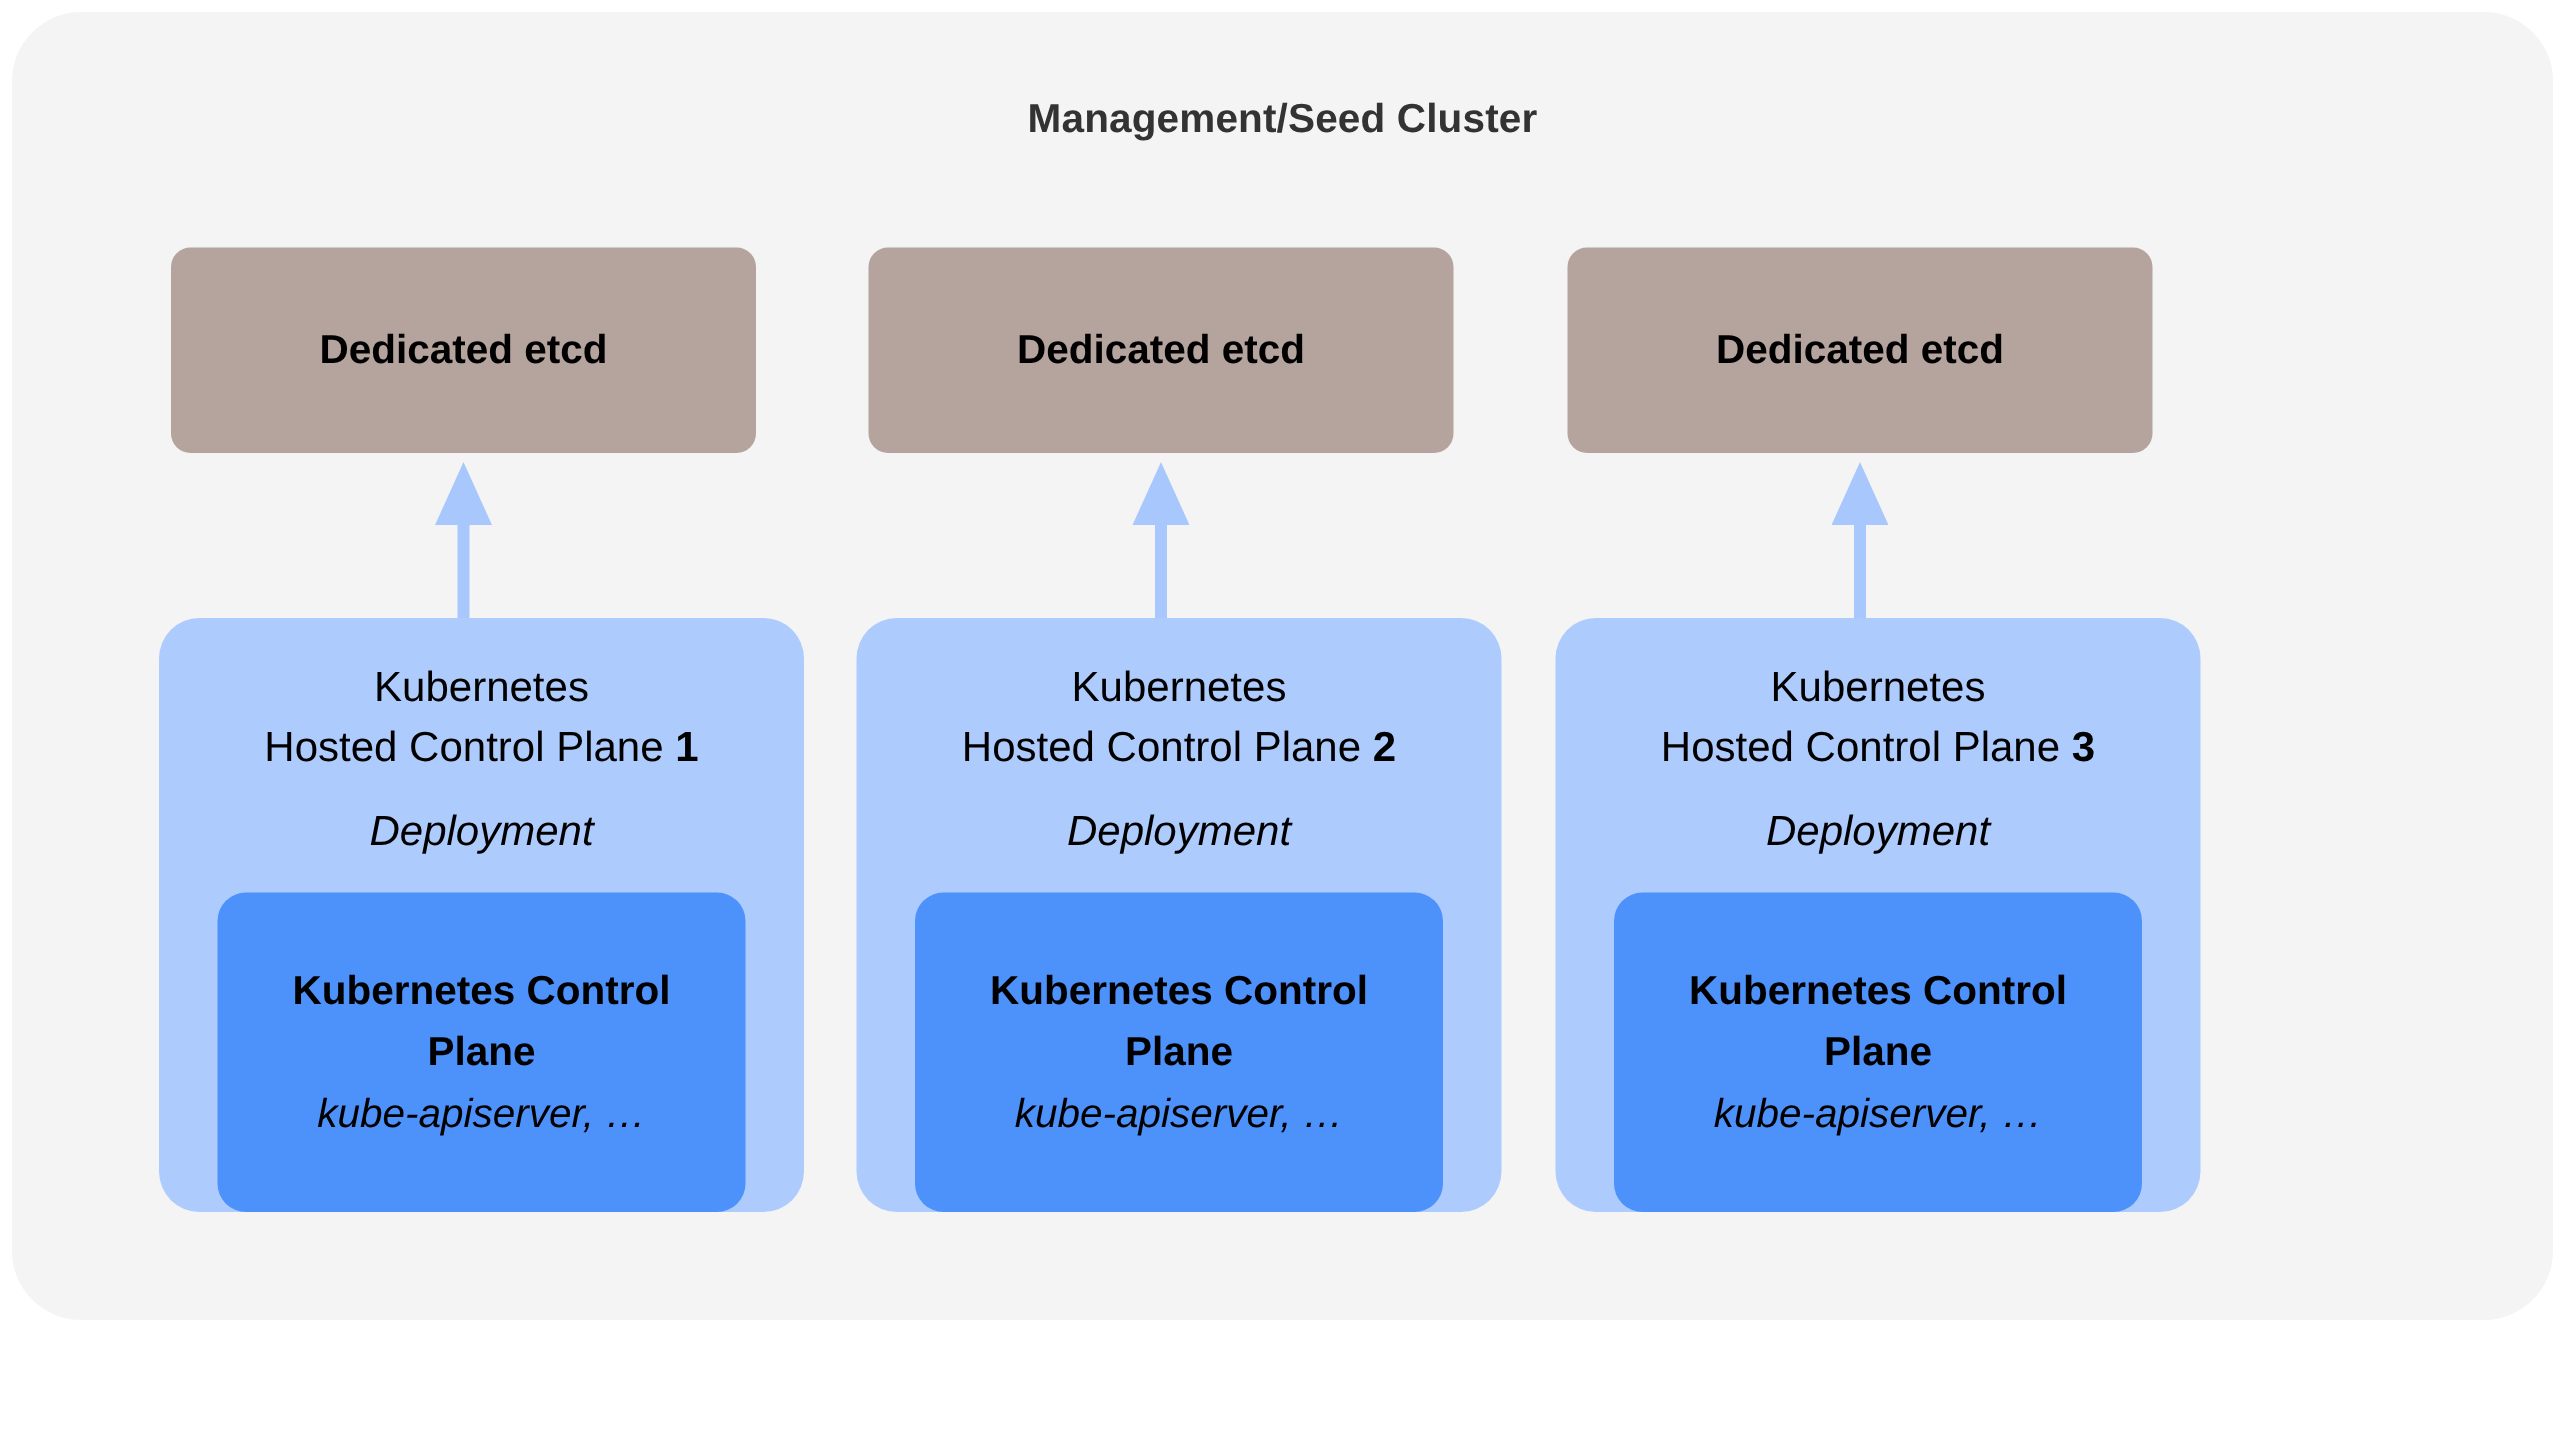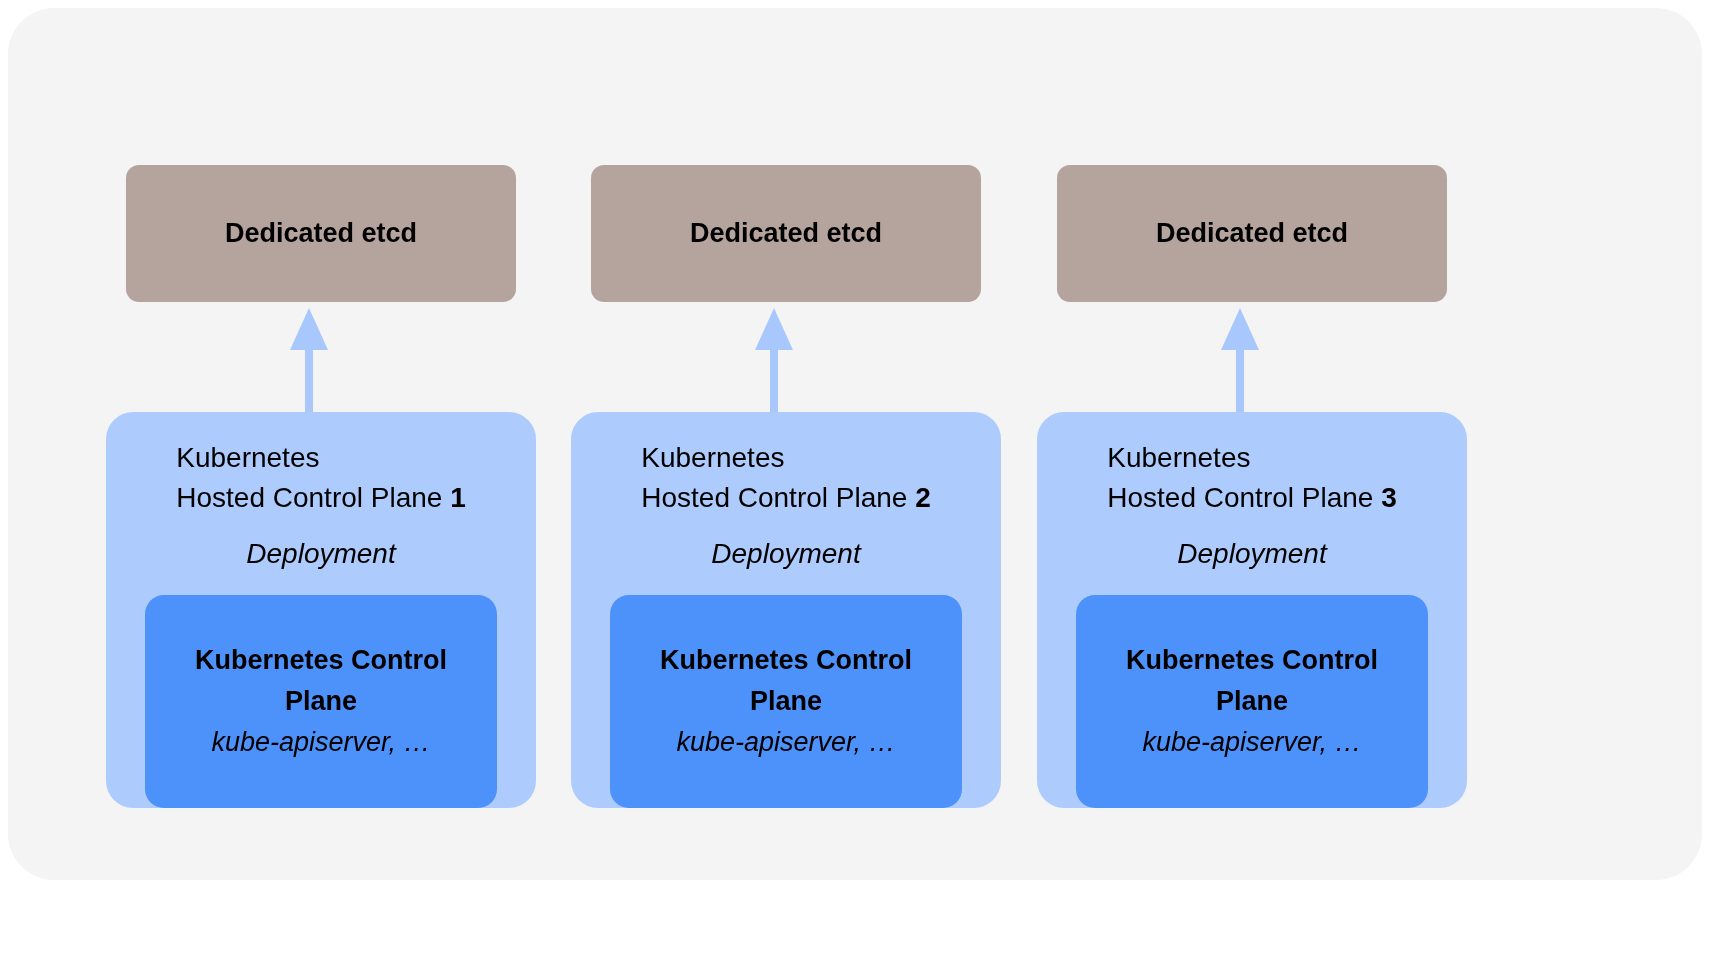--- a/index.html
+++ b/index.html
@@ -45,21 +45,21 @@
     height: 872px;
   }
   .column.col-0 { left: 98px; }
   .column.col-1 { left: 563px; }
   .column.col-2 { left: 1029px; }
 
   
   .etcd-box {
     position: absolute;
     top: 157px;
-    left: 20px;
+    left: 8px;
     width: 390px;
     height: 137px;
     background: #b5a39e;
     border-radius: 13px;
     display: flex;
     align-items: center;
     justify-content: center;
     box-sizing: border-box;
   }
   .etcd-label {
@@ -91,20 +91,21 @@
     box-sizing: border-box;
     display: flex;
     flex-direction: column;
     align-items: center;
   }
   .hcp-title {
     margin-top: 26px;
     font-size: 28px;
     line-height: 40px;
     color: #000000;
+    text-align: center;
     font-weight: normal;
     white-space: nowrap;
   }
   .hcp-title .idx { font-weight: bold; }
   .hcp-subtitle {
     margin-top: 16px;
     font-size: 28px;
     line-height: 40px;
     font-style: italic;
     color: #000000;
@@ -141,20 +142,21 @@
     text-align: left;
     white-space: nowrap;
   }
 </style>
 </head>
 <body>
 
 <div id="stage">
   <div class="cluster-frame">
 
+    <div class="cluster-title">Management/Seed Cluster</div>
 
     <div class="columns">
 
       <div class="column col-0">
         <div class="etcd-box">
           <span class="etcd-label">Dedicated etcd</span>
         </div>
 
         <svg class="arrow" viewBox="0 0 38 118">
           <rect x="15" y="32" width="8" height="86" fill="#a8c8fd"></rect>

